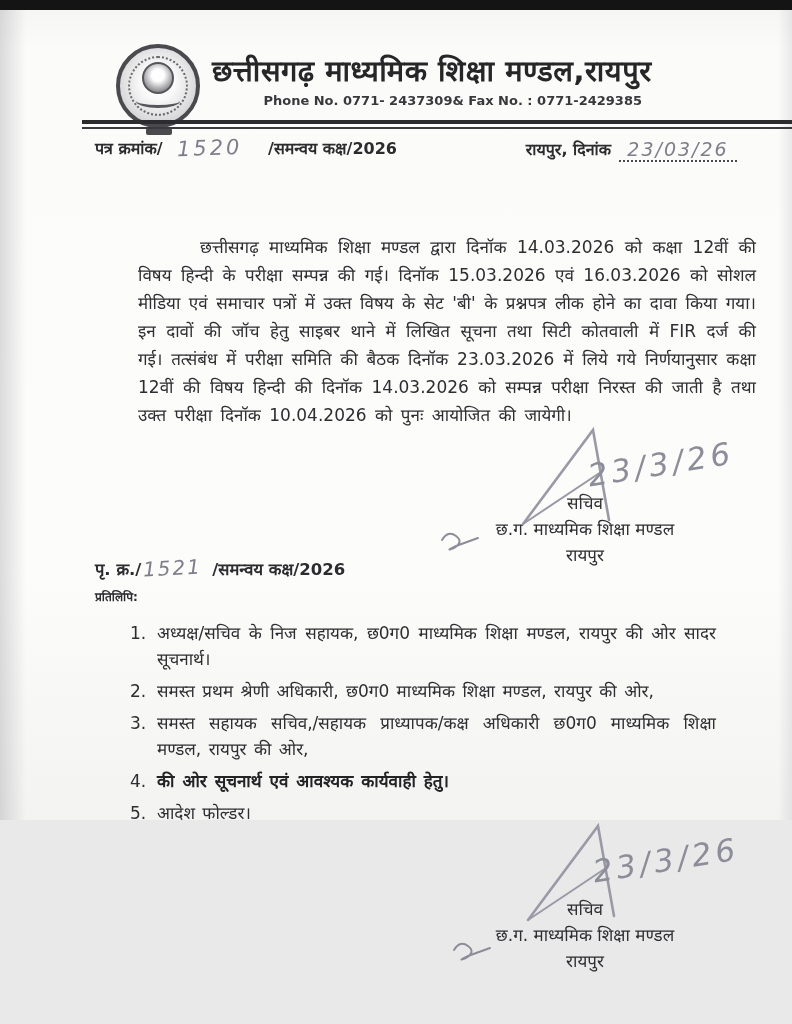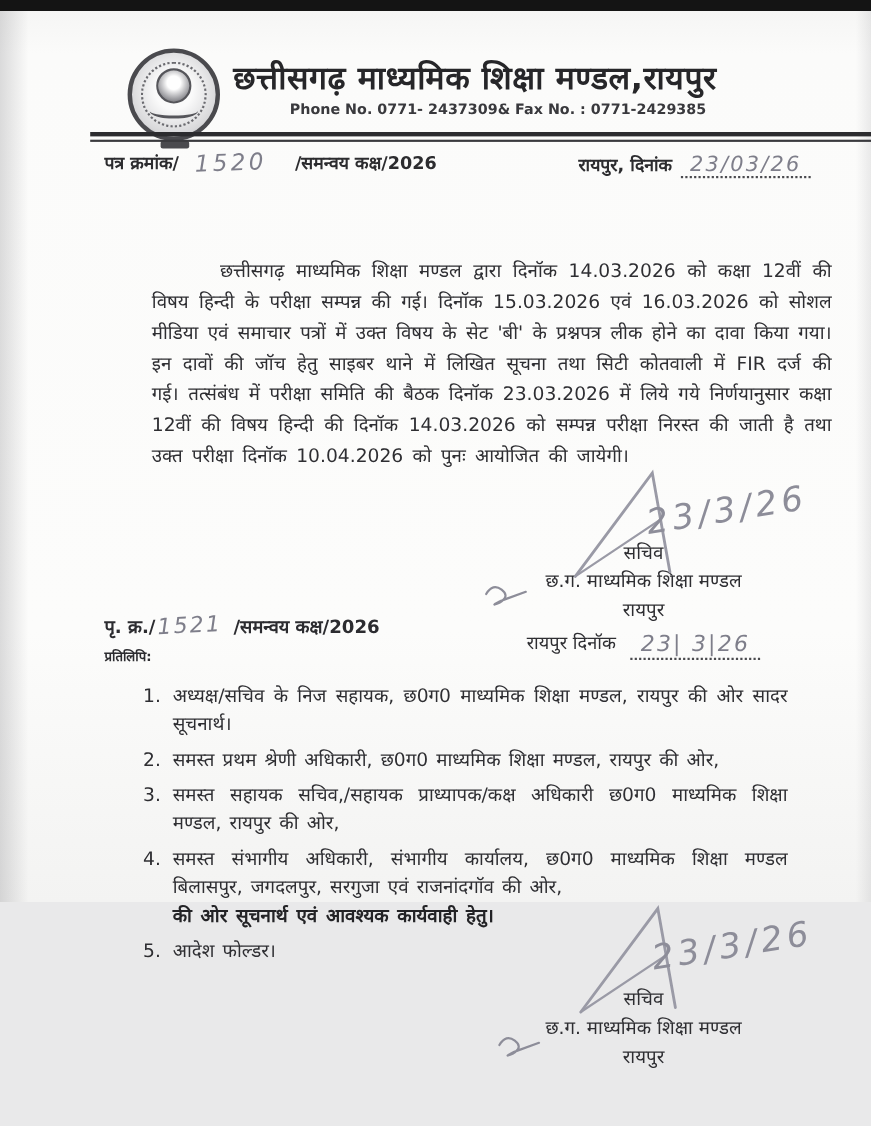--- a/index.html
+++ b/index.html
@@ -183,24 +183,20 @@
       <svg width="240" height="110" viewBox="0 0 240 110">
         <path d="M8,104 L78,10 L94,100" fill="none" stroke="#9a9aa6" stroke-width="2.6" stroke-linecap="round"></path>
         <path d="M8,104 L86,52" fill="none" stroke="#9a9aa6" stroke-width="2" stroke-linecap="round"></path>
       </svg>
       <span class="hw hw-big">23/3/26</span>
     </div>
     <div class="sig-lines1">
       <div>सचिव</div>
       <div>छ.ग. माध्यमिक शिक्षा मण्डल</div>
       <div>रायपुर</div>
-      <div class="sig-dateline">
-        <span>रायपुर दिनॉक</span>
-        <span class="date-slot hw">23| 3|26</span>
-      </div>
     </div>
     <svg class="monogram" style="left:18px; top:96px;" width="46" height="30" viewBox="0 0 46 30">
       <path d="M4,12 q6,-10 14,-4 q8,6 -2,12 q-10,4 2,-2 l22,-8" fill="none" stroke="#8d8d99" stroke-width="2" stroke-linecap="round"></path>
     </svg>
   </div>
 
   <div class="endo-ref">
     <span>पृ. क्र./</span>
     <span class="hw endo-no">1521</span>
     <span>/समन्वय कक्ष/2026</span>
@@ -216,21 +212,20 @@
       <span class="num">2.</span>
       <span class="txt">समस्त प्रथम श्रेणी अधिकारी, छ0ग0 माध्यमिक शिक्षा मण्डल, रायपुर की ओर,</span>
     </div>
     <div class="copy-item">
       <span class="num">3.</span>
       <span class="txt">समस्त सहायक सचिव,/सहायक प्राध्यापक/कक्ष अधिकारी छ0ग0 माध्यमिक शिक्षा मण्डल, रायपुर की ओर,</span>
     </div>
     <div class="copy-item">
       <span class="num">4.</span>
       <span class="txt">
-        <span>समस्त संभागीय अधिकारी, संभागीय कार्यालय, छ0ग0 माध्यमिक शिक्षा मण्डल बिलासपुर, जगदलपुर, सरगुजा एवं राजनांदगॉव की ओर,</span>
         <span class="bold-line" style="display:block;">की ओर सूचनार्थ एवं आवश्यक कार्यवाही हेतु।</span>
       </span>
     </div>
     <div class="copy-item">
       <span class="num">5.</span>
       <span class="txt">आदेश फोल्डर।</span>
     </div>
   </div>
 
   <div class="sigblock" id="sig2">

